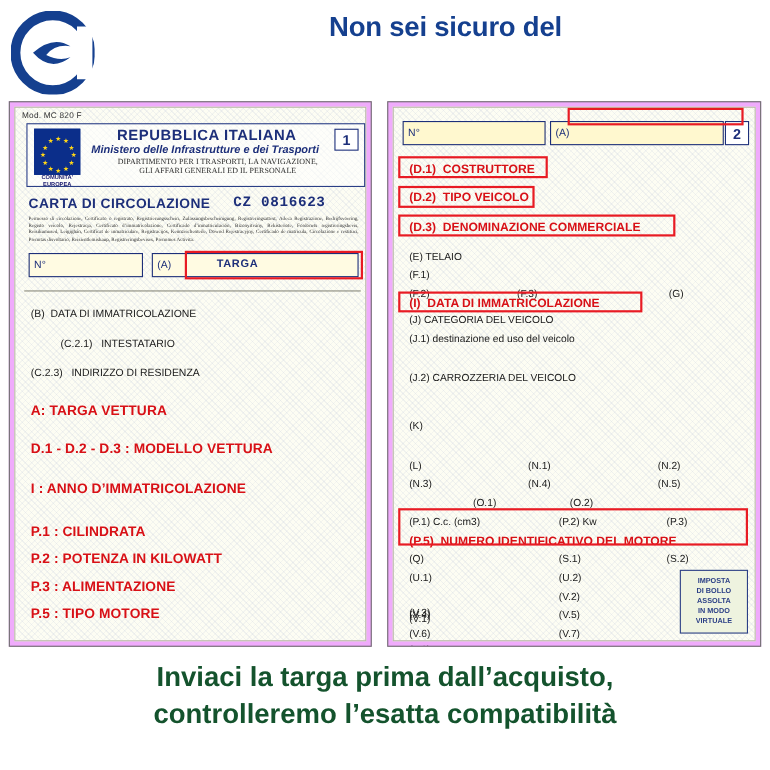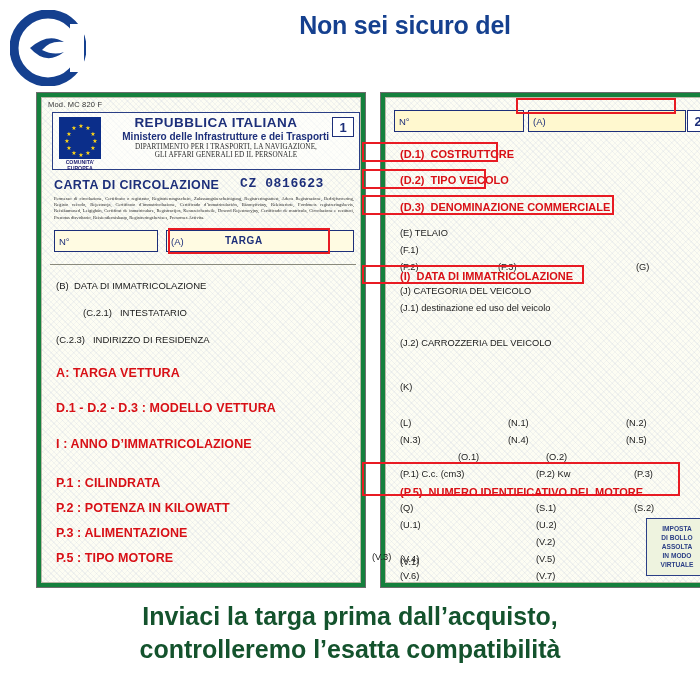--- a/index.html
+++ b/index.html
@@ -37,24 +37,23 @@
     text-align:center;
     color:#14532d;
     font-weight:bold;
     font-size:25px;
     line-height:33px;
   }
 
   
   .panel {
     position:absolute;
-    background:#15803d;
+    background:#f0abfc;
     border:1px solid #6d6d6d;
     overflow:hidden;
-    margin-left:28px;
   }
   .panel-left { left:8px; top:92px; width:330px; height:496px; }
   .panel-right { left:352px; top:92px; width:340px; height:496px; }
 
   .doc-inner {
     position:absolute; left:4px; top:4px; right:4px; bottom:4px;
     background:
       repeating-linear-gradient(45deg, rgba(180,190,215,0.18) 0 1px, rgba(255,255,255,0) 1px 4px),
       repeating-linear-gradient(-45deg, rgba(180,190,215,0.13) 0 1px, rgba(255,255,255,0) 1px 4px),
       #fdfdf3;
@@ -85,21 +84,21 @@
     position:absolute; left:2px; top:46px; width:50px;
     font-size:5.2px; text-align:center; color:#1a1a6e; line-height:6px; font-weight:bold;
   }
   .rep-title {
     position:absolute; left:58px; top:2px; width:210px;
     text-align:center; color:#1d2f7a; font-weight:bold; font-size:13.5px;
     letter-spacing:0.5px;
   }
   .min1 {
     position:absolute; left:58px; top:18px; width:218px;
-    text-align:right; color:#1d2f7a; font-size:10px; font-weight:bold;
+    text-align:left; color:#1d2f7a; font-size:10px; font-style:italic; font-weight:bold;
   }
   .min2 {
     position:absolute; left:58px; top:30px; width:230px;
     text-align:center; color:#2a2a2a; font-size:7.2px; line-height:8.4px;
     font-family:"Liberation Serif", serif; letter-spacing:0.1px;
   }
   .page-num-box {
     position:absolute; right:5px; top:4px; width:22px; height:20px;
     border:1px solid #1d2f7a; color:#1d2f7a; font-weight:bold;
     font-size:13px; text-align:center; line-height:19px;

